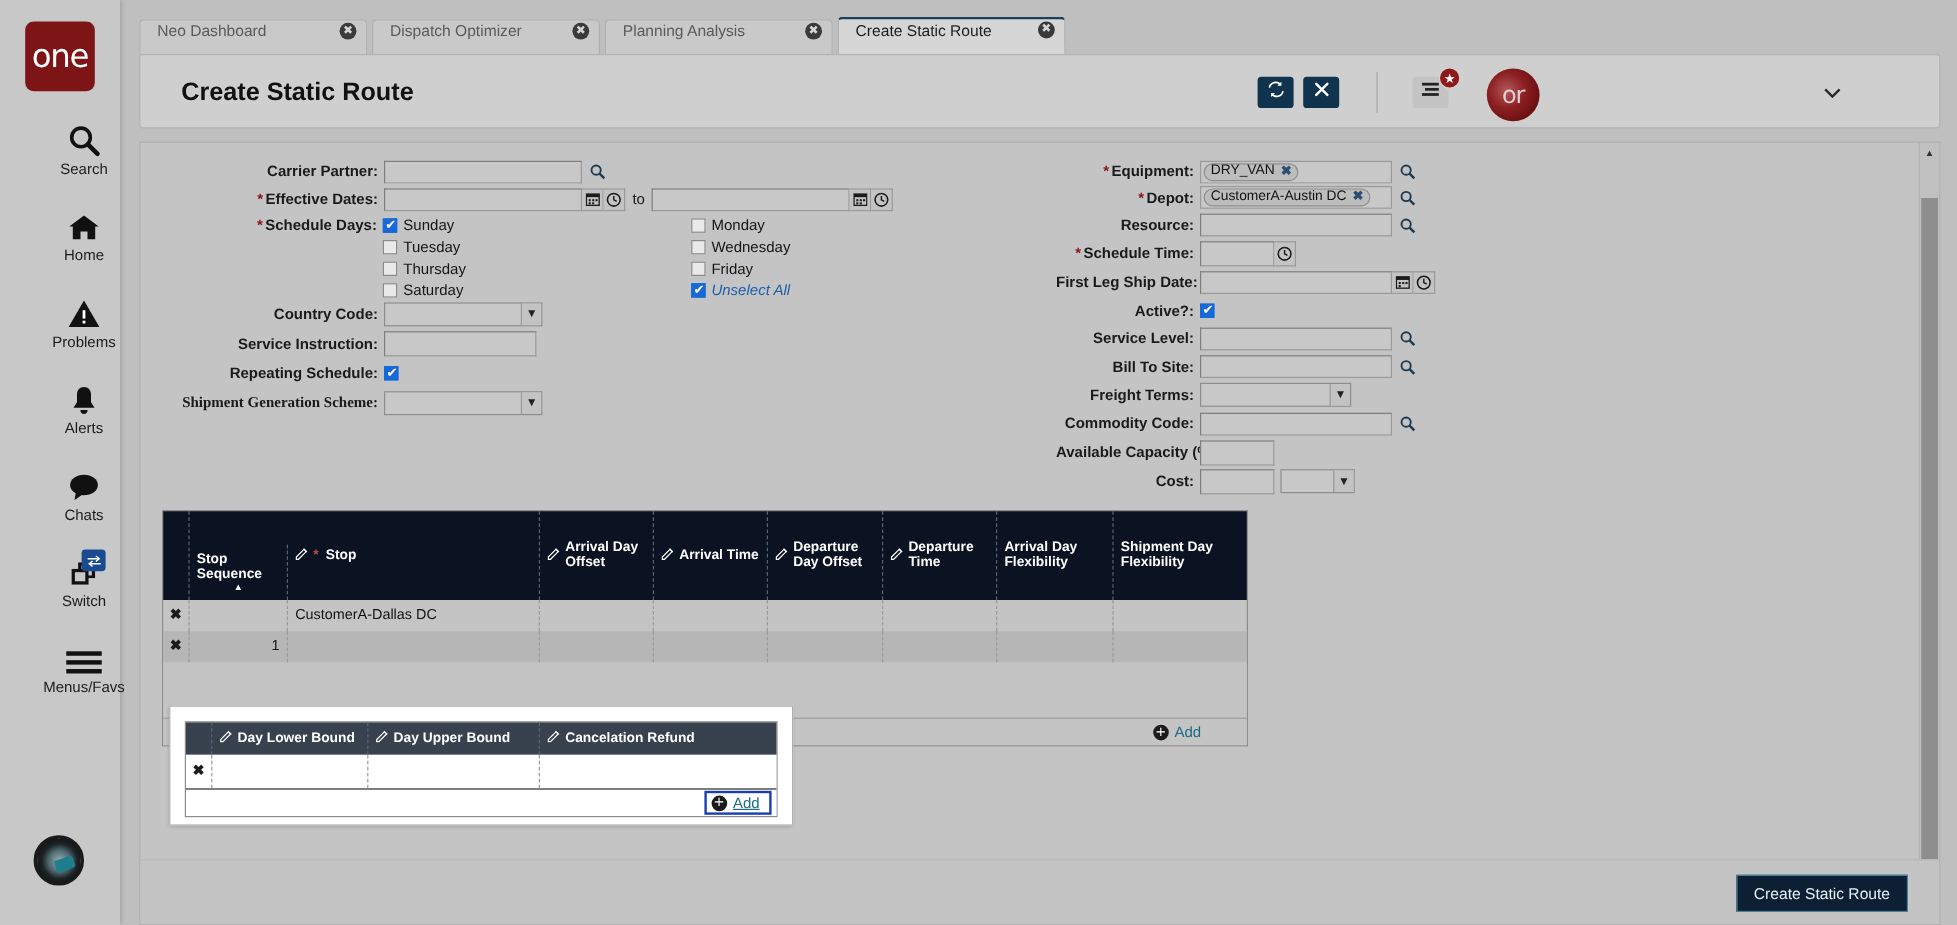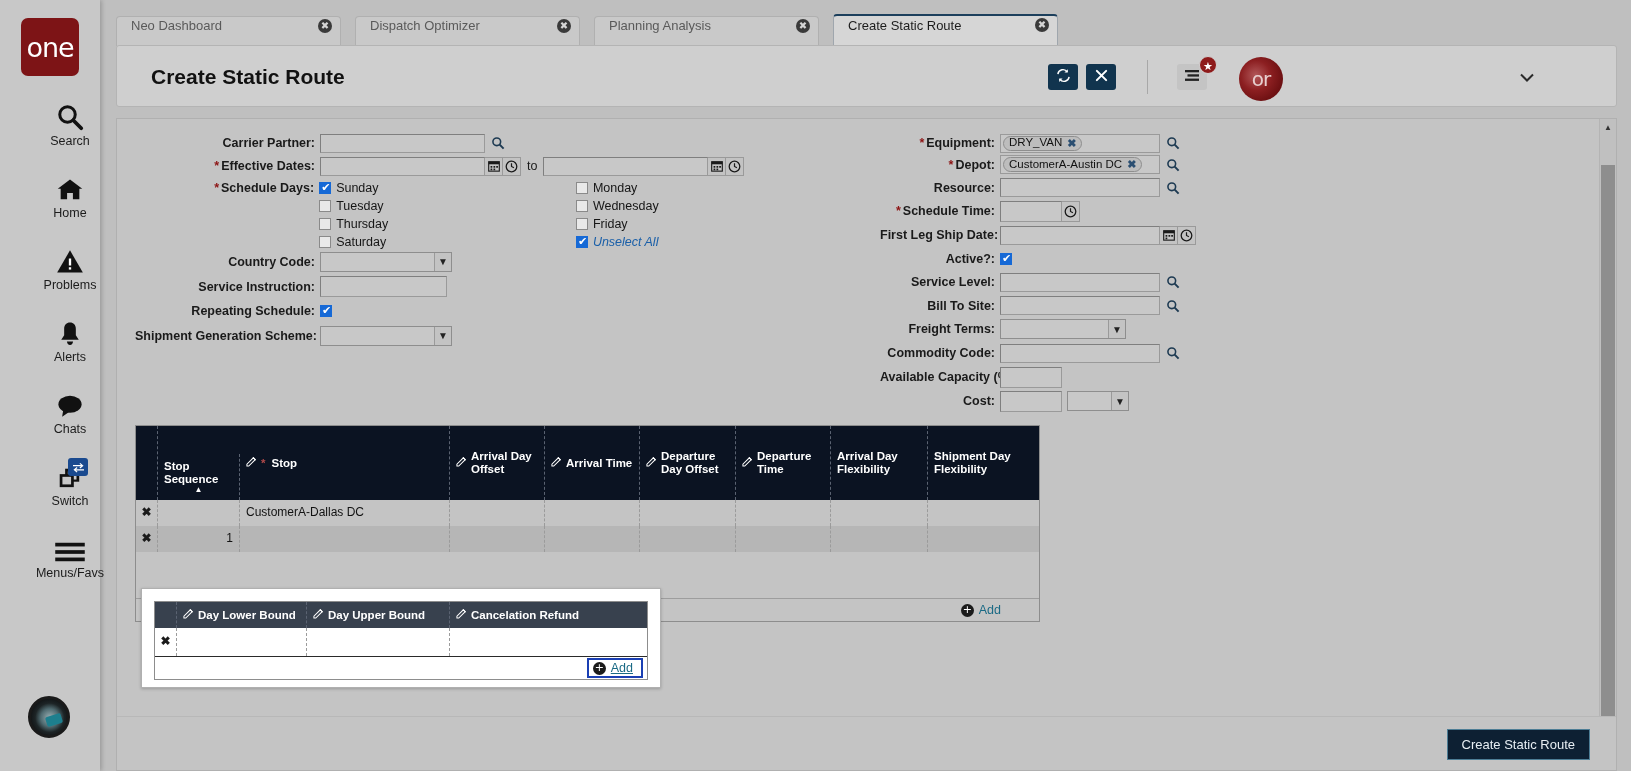--- a/index.html
+++ b/index.html
@@ -62,27 +62,27 @@
     background: #bfbfbf;
   }
 
   
   #tab-strip {
     position: absolute; left: 16px; top: 14px; height: 32px;
     display: flex; align-items: flex-end;
   }
   .tab {
     position: relative;
-    height: 30px; width: 225px;
+    height: 30px; width: 190px;
     background: #c9c9c9;
     border: 1px solid #b0b0b0; border-bottom: none;
     border-radius: 4px 4px 0 0;
     display: flex; align-items: center;
     padding: 0 8px 12px 14px;
-    margin-right: 14px;
+    margin-right: 4px;
     font-size: 13px; color: #5a5a5a;
     cursor: pointer;
   }
   .tab.active {
     background: #d6d6d6; color: #1d1d1d;
     border: 1px solid #9fa6ad; border-bottom: none;
     border-top: 2px solid #1c3f5c;
     height: 32px;
   }
   .tab-label { flex: 1; overflow: hidden; white-space: nowrap; text-overflow: ellipsis; }
@@ -570,21 +570,21 @@
         <div class="frow" style="height:25px;">
           <div class="flabel">Service Instruction:</div>
           <input class="finput" style="width: 127px; height: 21px;" value="">
         </div>
 
         <div class="frow" style="height:24px;">
           <div class="flabel">Repeating Schedule:</div>
           <span class="chk on"></span>
         </div>
 
-        <div class="frow" style="height:25px;">
+        <div class="frow" style="height:25px;font-family:Liberation Serif, serif;">
           <div class="flabel">Shipment Generation Scheme:</div>
           <div class="fselect" style="width:132px;">
             <span class="caret">▼</span>
           </div>
         </div>
       </div>
 
       <div id="right-col">
 
         <div class="frow" style="height:20px;overflow:hidden;">

